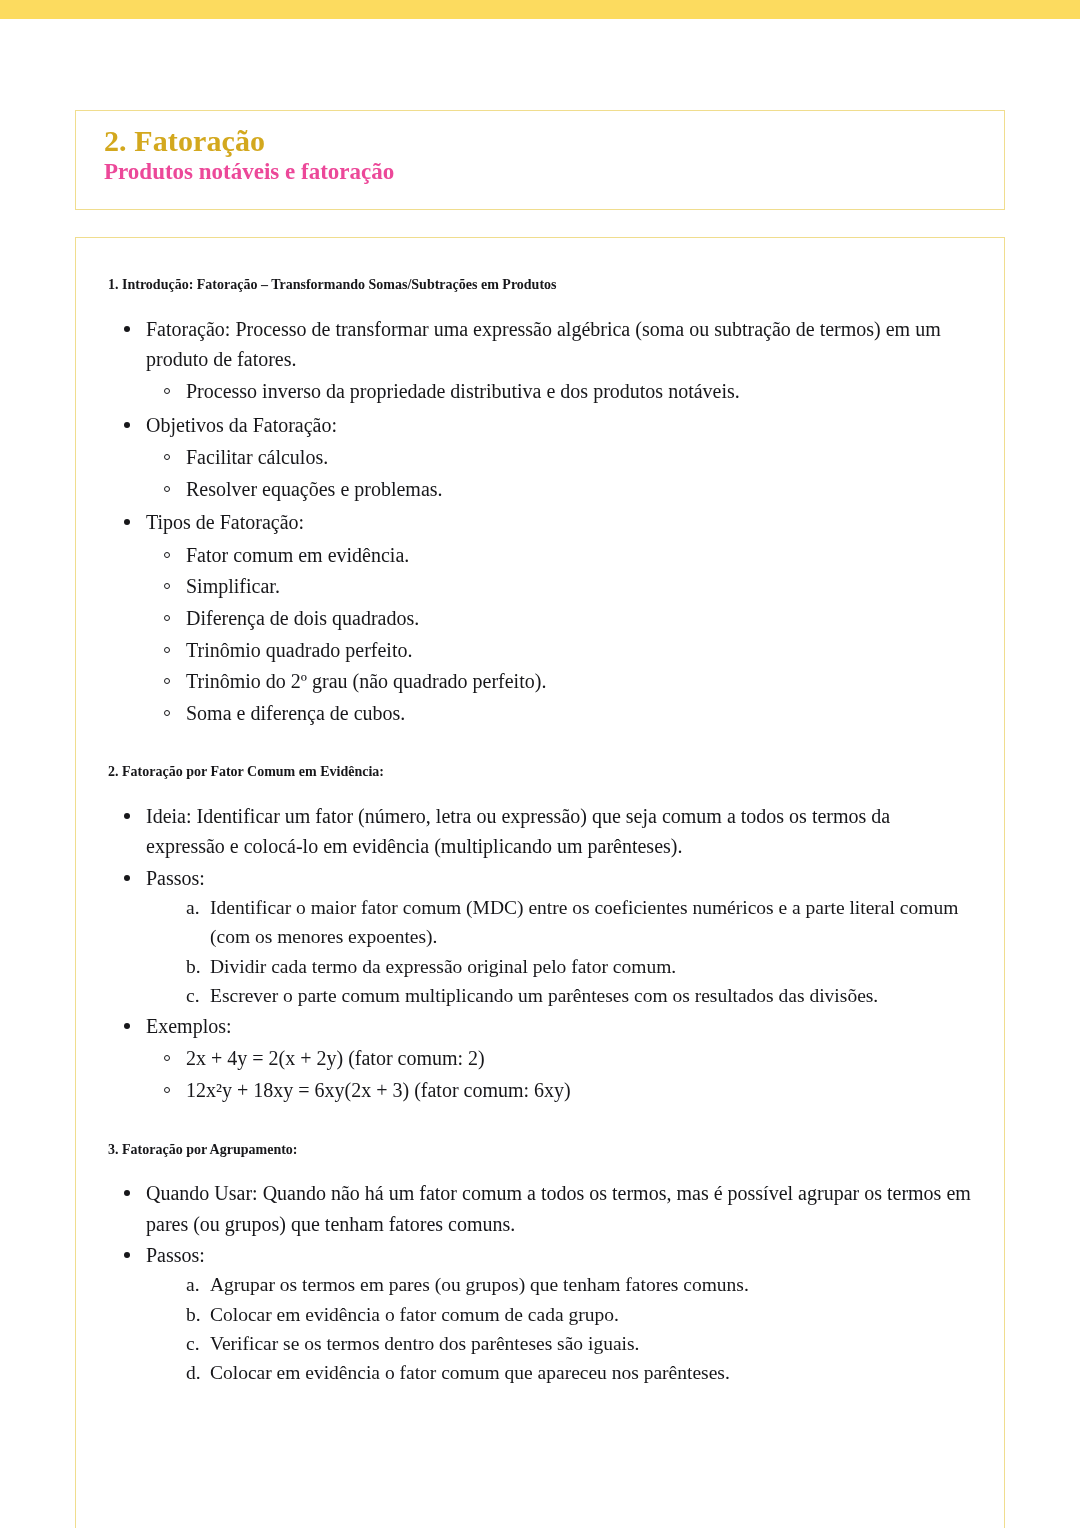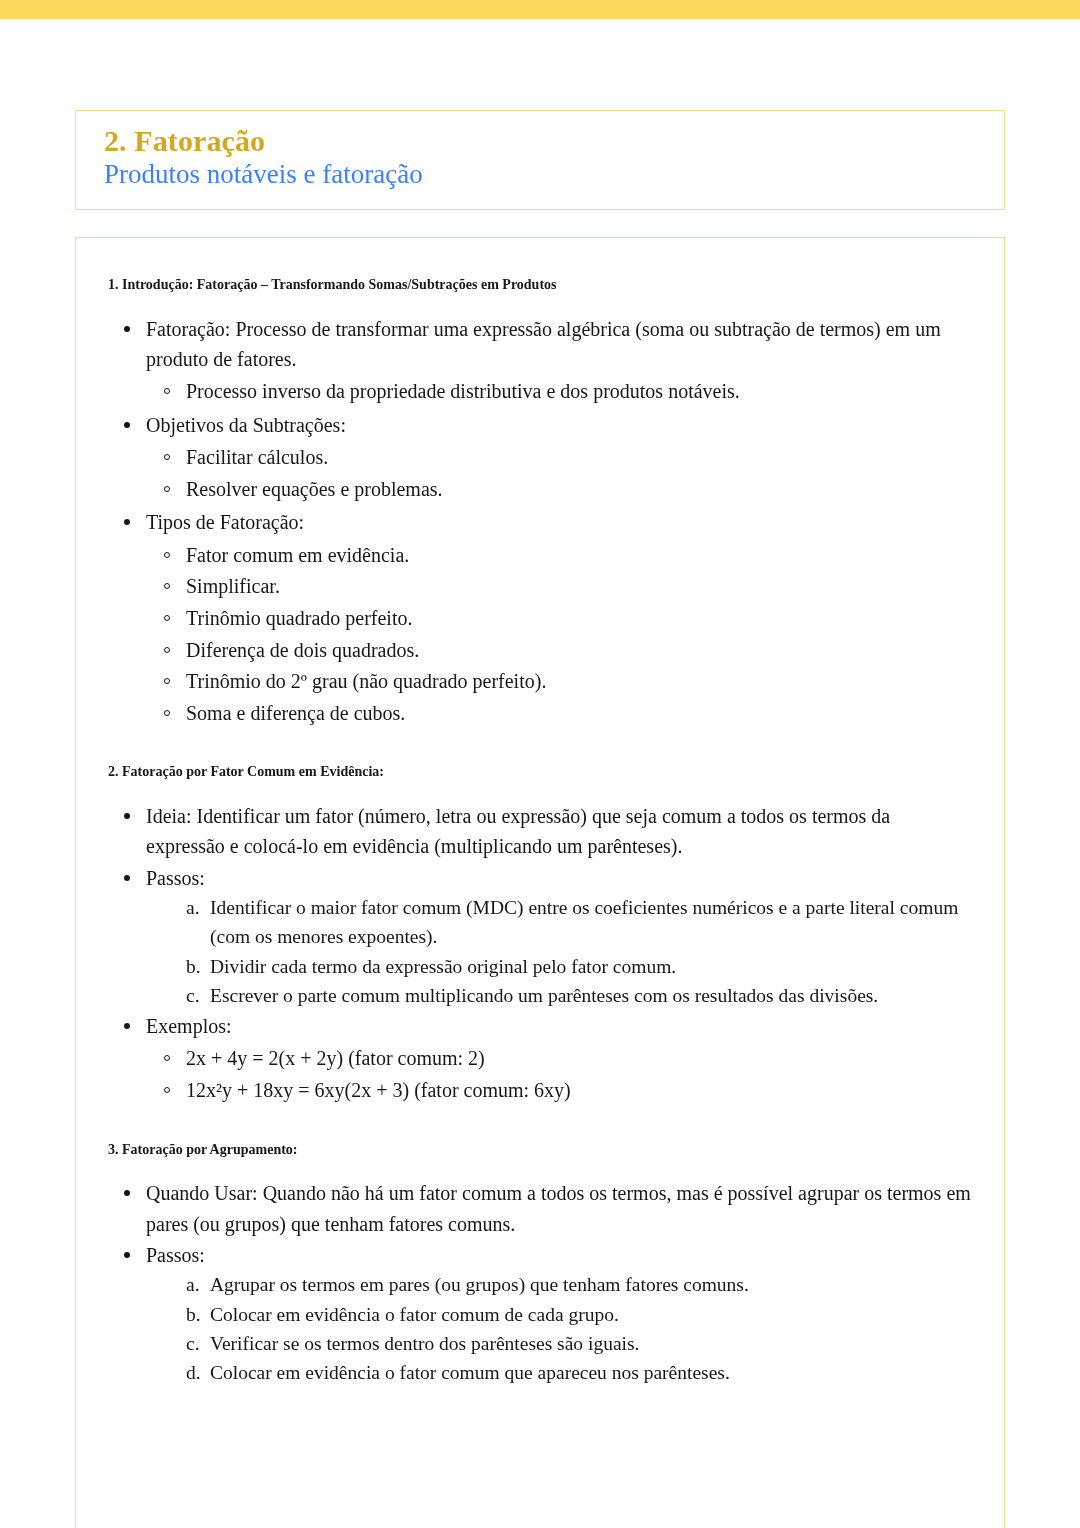--- a/index.html
+++ b/index.html
@@ -46,23 +46,23 @@
     font-family: "Liberation Serif", "DejaVu Serif", serif;
     font-size: 30px;
     font-weight: bold;
     color: #d3a81e;
     line-height: 1.08;
     margin: 0 0 2px 0;
     letter-spacing: 0.1px;
   }
   .doc-subtitle {
     font-family: "Liberation Serif", "DejaVu Serif", serif;
-    font-size: 27px;
-    font-weight: normal;
-    color: #3b82f6;
+    font-size: 23px;
+    font-weight: bold;
+    color: #ec4899;
     line-height: 1.15;
     margin: 0;
   }
 
   
   .content-card {
     position: absolute;
     left: 75px;
     top: 237px;
     width: 930px;
@@ -176,21 +176,21 @@
           <ul class="lvl2">
             <li>
               <span class="bullet-circle"></span>
               <span class="txt">Processo inverso da propriedade distributiva e dos produtos notáveis.</span>
             </li>
           </ul>
         </li>
 
         <li>
           <span class="bullet-disc"></span>
-          <span class="txt">Objetivos da Subtrações:</span>
+          <span class="txt">Objetivos da Fatoração:</span>
           <ul class="lvl2">
             <li>
               <span class="bullet-circle"></span>
               <span class="txt">Facilitar cálculos.</span>
             </li>
             <li>
               <span class="bullet-circle"></span>
               <span class="txt">Resolver equações e problemas.</span>
             </li>
           </ul>
@@ -203,25 +203,25 @@
             <li>
               <span class="bullet-circle"></span>
               <span class="txt">Fator comum em evidência.</span>
             </li>
             <li>
               <span class="bullet-circle"></span>
               <span class="txt">Simplificar.</span>
             </li>
             <li>
               <span class="bullet-circle"></span>
+              <span class="txt">Diferença de dois quadrados.</span>
+            </li>
+            <li>
+              <span class="bullet-circle"></span>
               <span class="txt">Trinômio quadrado perfeito.</span>
-            </li>
-            <li>
-              <span class="bullet-circle"></span>
-              <span class="txt">Diferença de dois quadrados.</span>
             </li>
             <li>
               <span class="bullet-circle"></span>
               <span class="txt">Trinômio do 2º grau (não quadrado perfeito).</span>
             </li>
             <li>
               <span class="bullet-circle"></span>
               <span class="txt">Soma e diferença de cubos.</span>
             </li>
           </ul>

